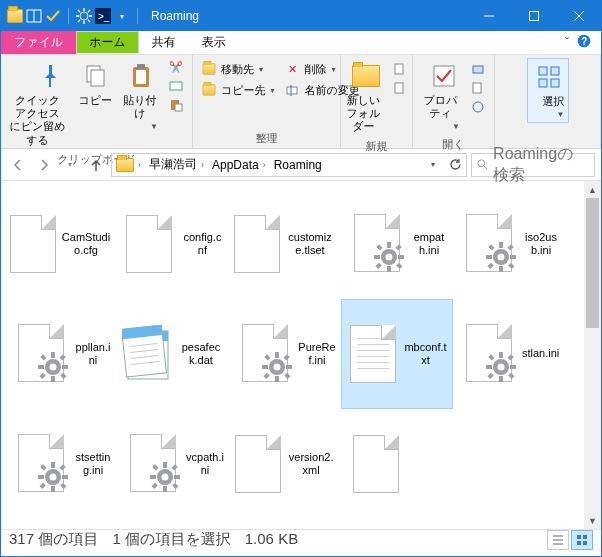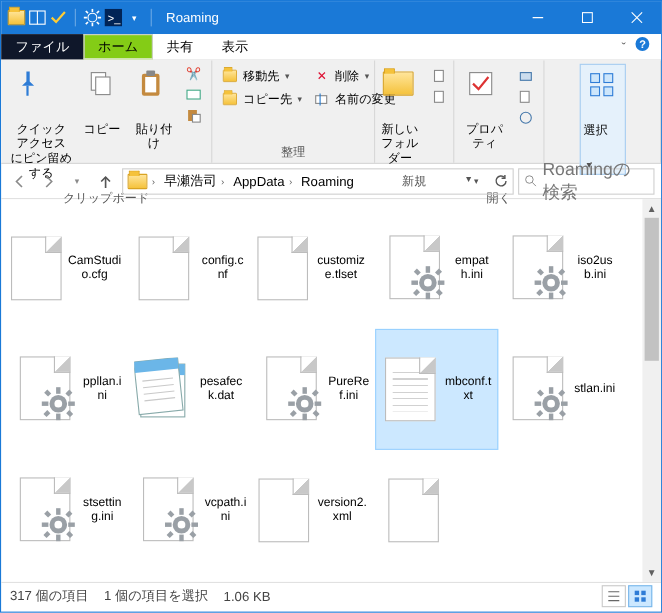--- a/index.html
+++ b/index.html
@@ -7,28 +7,28 @@
   .titlebar { height: 30px; background: #1a79d7; display: flex; align-items: center; color: #fff; font-size: 12px; }
   .tb-left { display: flex; align-items: center; gap: 3px; padding-left: 6px; }
   .tb-icon { width: 16px; height: 16px; display: flex; align-items: center; justify-content: center; }
   .tb-sep { width: 1px; height: 16px; background: rgba(255,255,255,0.35); margin: 0 4px; }
   .tb-title { margin-left: 6px; }
   .tb-ctrls { margin-left: auto; display: flex; }
   .tb-btn { width: 45px; height: 30px; display: flex; align-items: center; justify-content: center; color: #fff; }
   .tb-btn svg { width: 10px; height: 10px; }
   .menubar { height: 24px; display: flex; align-items: stretch; background: #fff; border-bottom: 1px solid #e1e1e1; }
   .menutab { padding: 0 12px; font-size: 12px; display: flex; align-items: center; border: 1px solid transparent; }
-  .menutab.file { background: #0f172a; color: #fff; }
+  .menutab.file { background: #ec4899; color: #fff; }
   .menutab.active { border: 1px solid #d0d0d0; border-bottom-color: #f0f0f0; background: #84cc16; }
   .help-icons { margin-left: auto; display: flex; align-items: center; gap: 8px; padding-right: 10px; }
   .ribbon { height: 94px; background: #f0f0f0; border-bottom: 1px solid #d5d5d5; display: flex; }
   .ribgroup { border-right: 1px solid #d8d8d8; display: flex; flex-direction: column; }
   .ribbody { flex: 1; display: flex; align-items: flex-start; padding: 3px 5px; gap: 4px; }
   .riblabel { text-align: center; font-size: 11px; color: #555; padding-bottom: 2px; }
-  .bigbtn { display: flex; flex-direction: column; align-items: flex-start; justify-content: flex-start; padding: 2px 3px; font-size: 11px; gap: 20px; text-align: center; line-height: 1.2; min-width: 42px; }
+  .bigbtn { display: flex; flex-direction: column; align-items: flex-end; justify-content: flex-start; padding: 2px 3px; font-size: 11px; gap: 2px; text-align: center; line-height: 1.2; min-width: 42px; }
   .bigbtn .ic { width: 32px; height: 32px; display: flex; align-items: center; justify-content: center; }
   .smallcol { display: flex; flex-direction: column; gap: 1px; }
   .smallbtn { display: flex; align-items: center; gap: 4px; font-size: 11px; padding: 1px 3px; white-space: nowrap; }
   .smallbtn .ic { width: 16px; height: 16px; display: flex; align-items: center; justify-content: center; }
   .drop { font-size: 8px; color: #555; margin-left: 1px; }
   .addrbar { height: 32px; display: flex; align-items: center; gap: 4px; padding: 0 6px; border-bottom: 1px solid #e1e1e1; }
   .navbtn { width: 22px; height: 22px; display: flex; align-items: center; justify-content: center; color: #8a8a8a; }
   .addr { flex: 1; height: 24px; border: 1px solid #cfcfcf; display: flex; align-items: center; font-size: 12px; overflow: hidden; }
   .crumb { display: flex; align-items: center; padding: 0 4px; height: 100%; gap: 4px; }
   .caret { color: #606060; font-size: 9px; }
@@ -37,21 +37,21 @@
   .content { position: relative; height: 348px; overflow: hidden; }
   .grid { display: flex; flex-wrap: wrap; align-content: flex-start; padding: 8px 4px; }
   .item { width: 112px; height: 110px; display: flex; flex-direction: row; align-items: center; justify-content: flex-start; padding: 6px 4px; font-size: 11px; text-align: center; gap: 4px; border: 1px solid transparent; }
   .item.sel { background: #cce8ff; border-color: #99d1ff; }
   .item .thumb { width: 60px; height: 64px; display: flex; align-items: center; justify-content: center; }
   .item .name { line-height: 1.2; word-break: break-all; max-width: 104px; }
   .scrollbar { position: absolute; right: 0; top: 0; width: 17px; height: 100%; background: #f0f0f0; display: flex; flex-direction: column; }
   .scrollbar .sbbtn { height: 17px; display: flex; align-items: center; justify-content: center; color: #606060; font-size: 9px; }
   .scrollbar .thumb { margin: 0 2px; background: #c2c2c2; flex: 0 0 130px; }
   .scrollbar .track { flex: 1; }
-  .status { height: 24px; border-top: 1px solid #e1e1e1; display: flex; align-items: center; font-size: 12px; color: #444; padding: 0 8px; gap: 14px; }
+  .status { height: 24px; border-top: 1px solid #e1e1e1; display: flex; font-size: 15px; color: #444; padding: 0 8px; gap: 14px; }
   .status .right { margin-left: auto; display: flex; gap: 2px; }
   .viewbtn { width: 22px; height: 20px; border: 1px solid #c9c9c9; display: flex; align-items: center; justify-content: center; }
   .viewbtn.active { background: #cce8ff; border-color: #7ab7ea; }
   
   .page { width: 46px; height: 58px; background: #fff; border: 1px solid #bcbcbc; position: relative; }
   .page::after { content: ""; position: absolute; top: -1px; right: -1px; width: 14px; height: 14px; background: linear-gradient(135deg, #fff 0 49%, #c8c8c8 51% 100%); border-left: 1px solid #bcbcbc; border-bottom: 1px solid #bcbcbc; }
   .lines::before { content: ""; position: absolute; left: 6px; right: 6px; top: 12px; bottom: 8px; background: repeating-linear-gradient(#d1d1d1 0 1px, transparent 1px 6px); }
   .gearwrap { position: relative; width: 60px; height: 60px; }
   .gearwrap .page { position: absolute; left: 8px; top: 0; }
   .folder-ic { width: 18px; height: 14px; background: linear-gradient(#ffe59a, #f5c23b); border: 1px solid #d9a322; border-radius: 1px; position: relative; }

